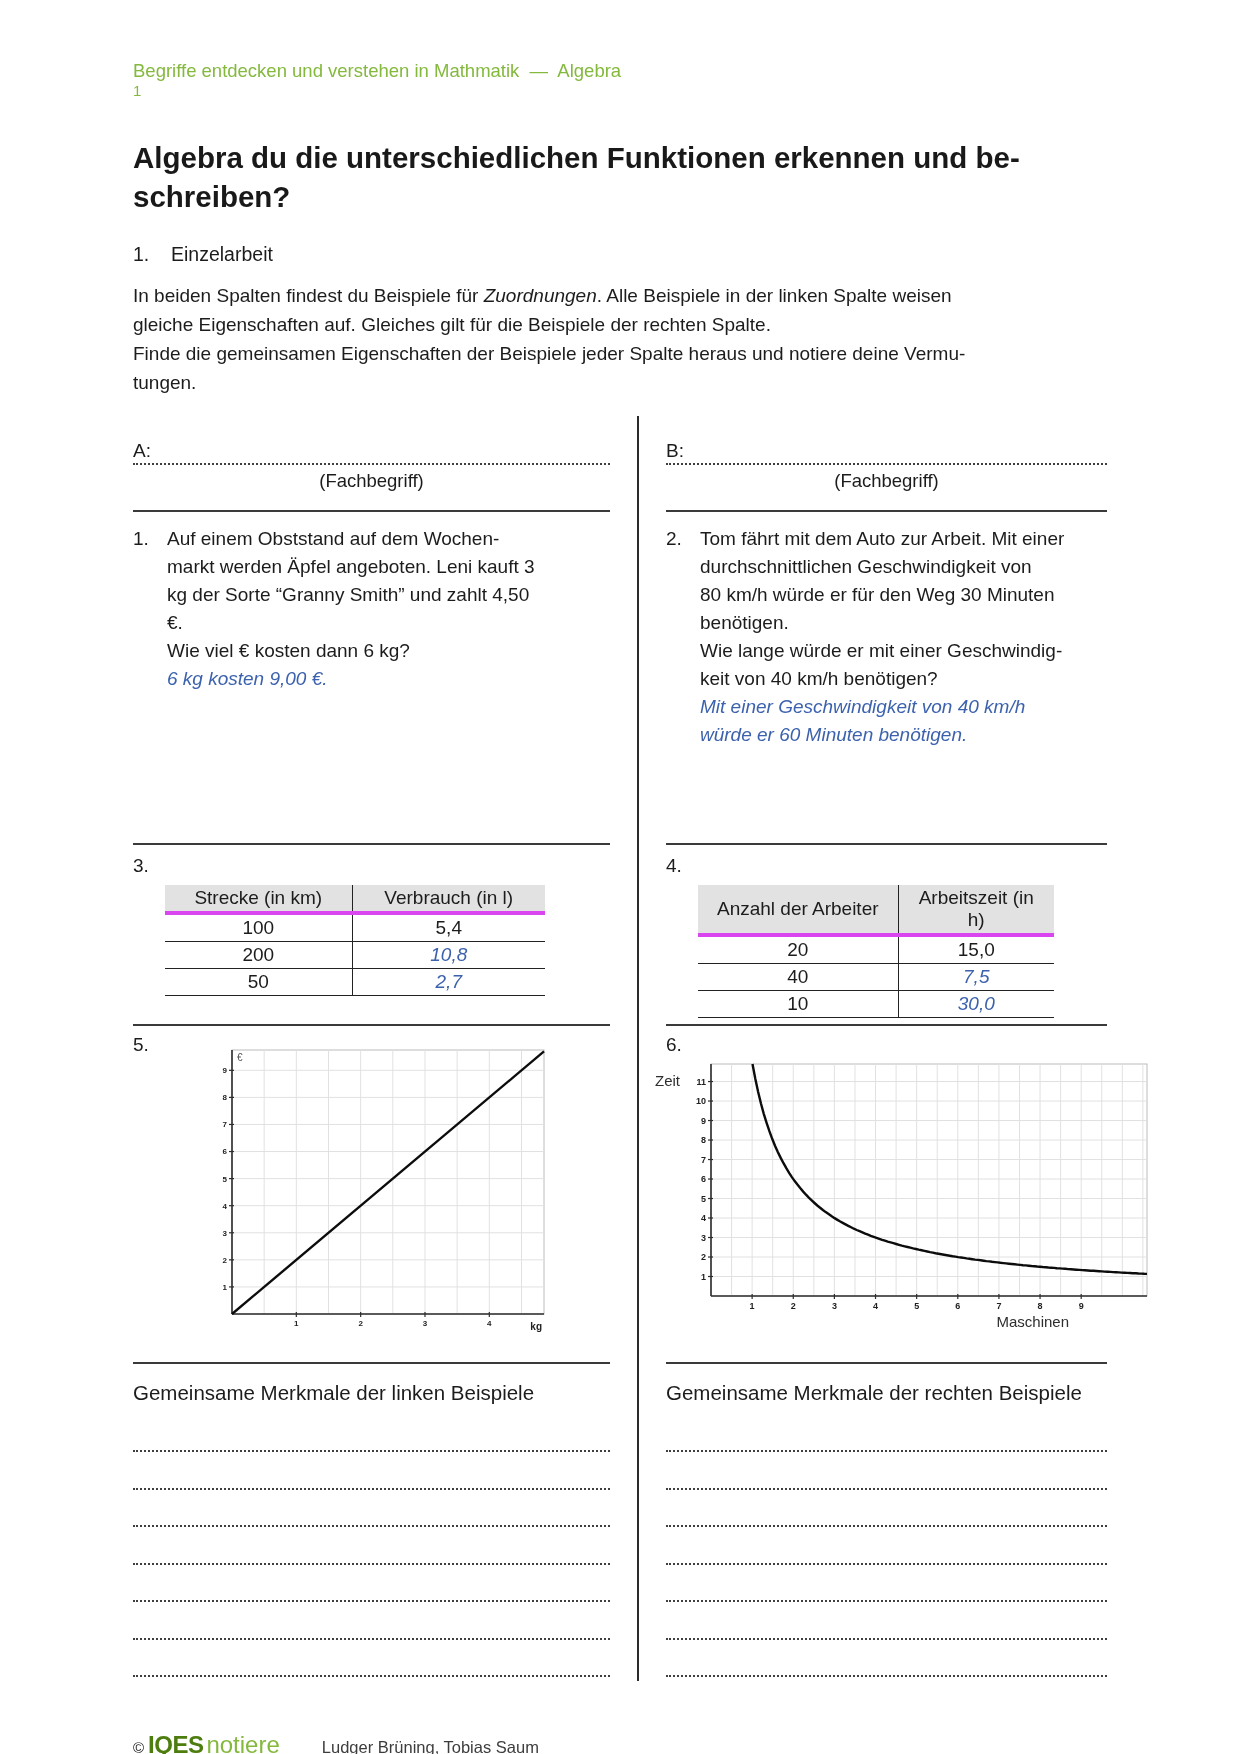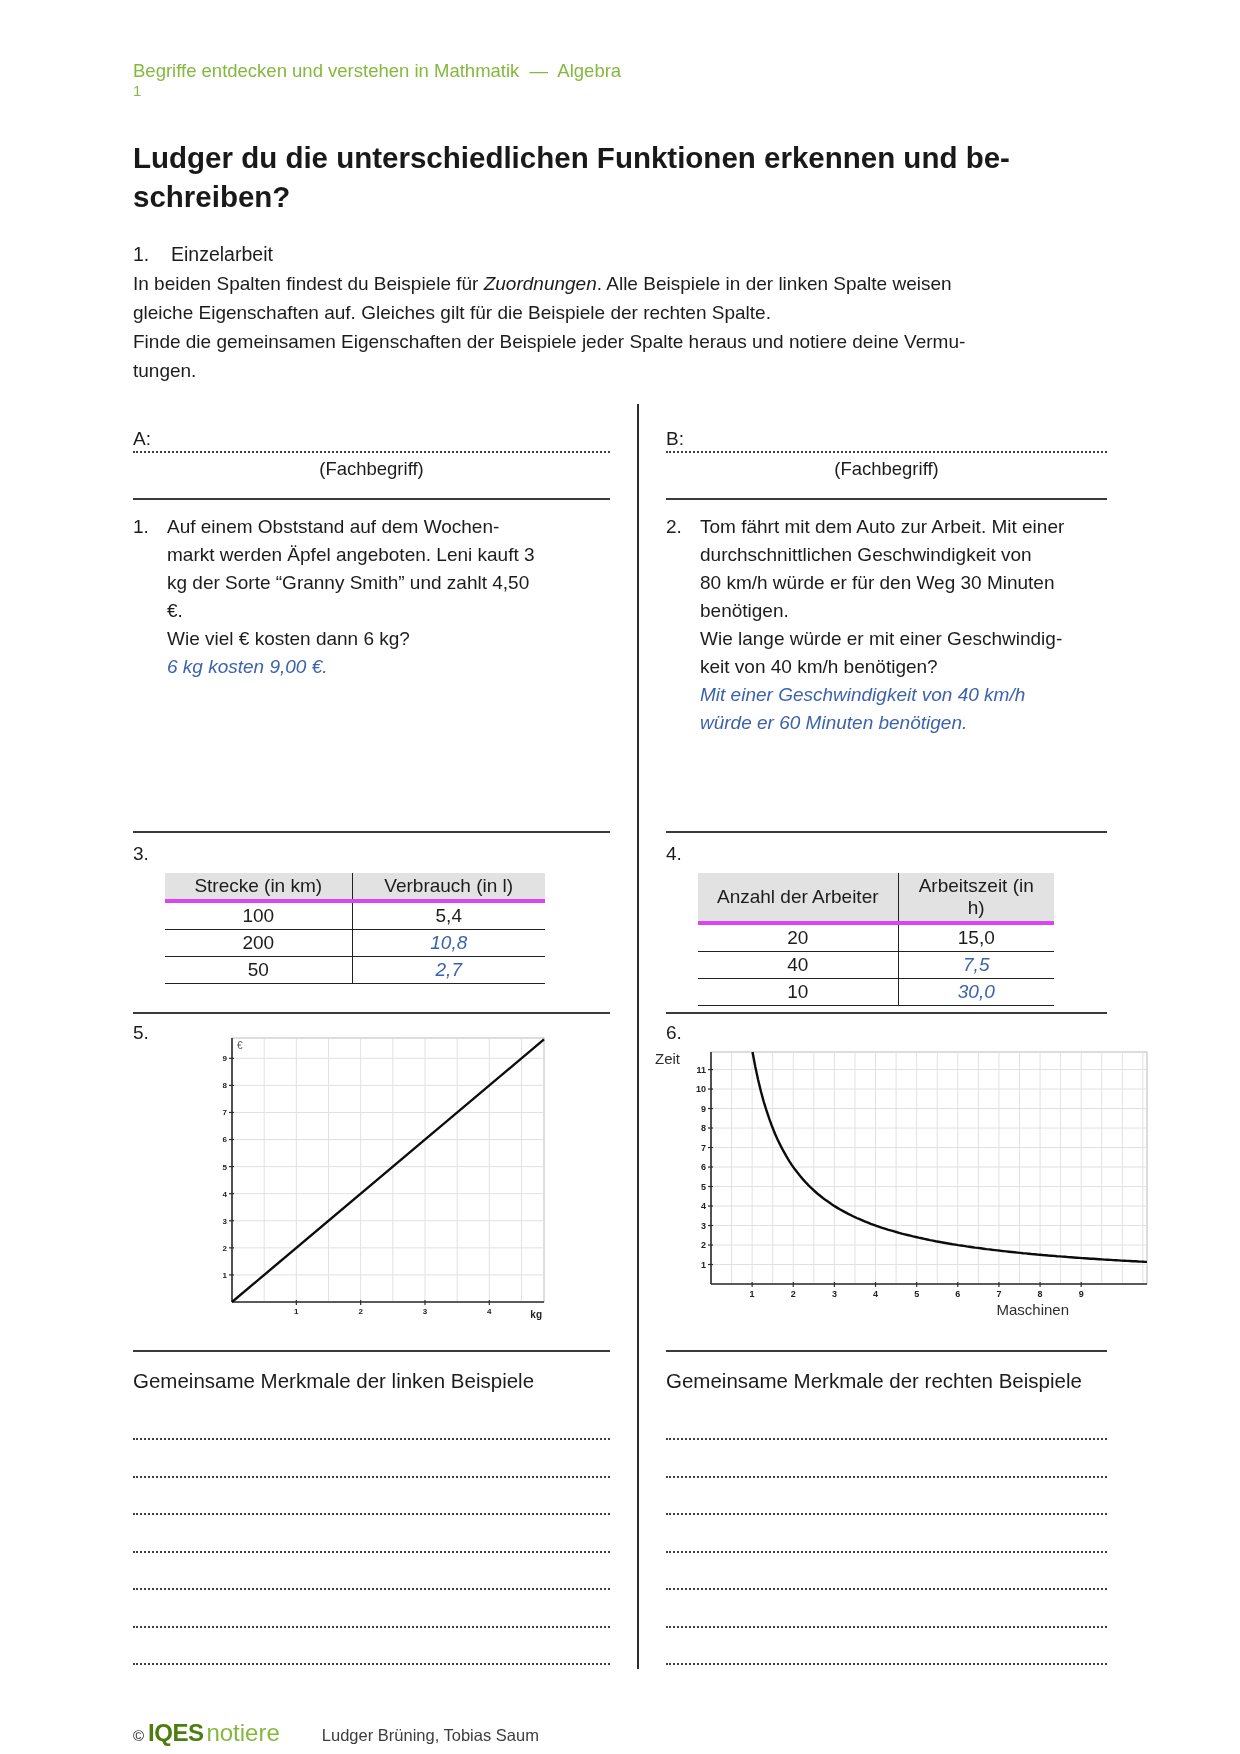--- a/index.html
+++ b/index.html
@@ -20,21 +20,21 @@
   .doc-header .pagenum{color:var(--green);font-size:15px;}
 
   
   .main-title{font-size:29.5px;line-height:1.32;margin-top:40px;color:#191919;}
 
   
   .task-line{margin-top:26px;font-size:19.5px;display:flex;}
   .task-line .tnum{width:38px;}
 
   
-  .intro{margin-top:3px;font-size:19px;line-height:29px;}
+  .intro{margin-top:15px;font-size:19px;line-height:29px;}
   .intro i{font-style:italic;}
 
   
   .cols{position:relative;display:grid;grid-template-columns:477px 441px;column-gap:56px;margin-top:13px;}
   .vdivider{position:absolute;left:504px;top:0;bottom:0;width:1.5px;background:#2b2b2b;}
   .cell{min-width:0;}
   .r1{min-height:94px;}
   .r2{min-height:333px;border-top:2px solid var(--rule);}
   .r3{min-height:181px;border-top:2px solid var(--rule);}
   .r4{min-height:338px;border-top:2px solid var(--rule);}
@@ -61,21 +61,21 @@
   .t3 th:last-child,.t3 td:last-child{width:193px;}
   .t4 th:first-child,.t4 td:first-child{width:200px;}
   .t4 th:last-child,.t4 td:last-child{width:156px;}
   td.ans{color:var(--blue);font-style:italic;}
 
   
   .gsec{padding-top:8px;display:flex;}
   .gsec .inum{width:34px;flex:none;font-size:19px;}
   .chart5wrap{margin-left:51px;margin-top:8px;}
   .chart6wrap{position:relative;margin-left:-9px;margin-top:26px;}
-  .zeit-label{position:absolute;left:-36px;top:2px;font-size:15px;color:#2e2e2e;}
+  .zeit-label{position:absolute;left:-36px;top:12px;font-size:15px;color:#2e2e2e;}
   .maschinen-label{text-align:right;padding-right:80px;font-size:15px;color:#2e2e2e;margin-top:1px;}
   svg text{font-family:"Liberation Sans","DejaVu Sans",sans-serif;}
   svg{display:block;overflow:visible;}
 
   
   .merk{padding-top:17px;}
   .merk h3{font-size:20.5px;font-weight:400;margin:0;}
   .anslines{margin-top:10px;}
   .ansline{height:37.5px;border-bottom:2.5px dotted #3f3f3f;}
 
@@ -89,21 +89,21 @@
 </head>
 <body>
 
 <div class="page">
 
   <div class="doc-header">
     <span class="course">Begriffe entdecken und verstehen in Mathmatik&nbsp; —&nbsp; Algebra</span>
     <span class="pagenum">1</span>
   </div>
 
-  <h1 class="main-title pre">Ludger du die unterschiedlichen Funktionen erkennen und be-
+  <h1 class="main-title pre">Algebra du die unterschiedlichen Funktionen erkennen und be-
 schreiben?</h1>
 
   <div class="task-line">
     <span class="tnum">1.</span>
     <span>Einzelarbeit</span>
   </div>
 
   <p class="intro pre"><span>In beiden Spalten findest du Beispiele für </span><i>Zuordnungen</i><span>. Alle Beispiele in der linken Spalte weisen
 gleiche Eigenschaften auf. Gleiches gilt für die Beispiele der rechten Spalte.
 Finde die gemeinsamen Eigenschaften der Beispiele jeder Spalte heraus und notiere deine Vermu-

